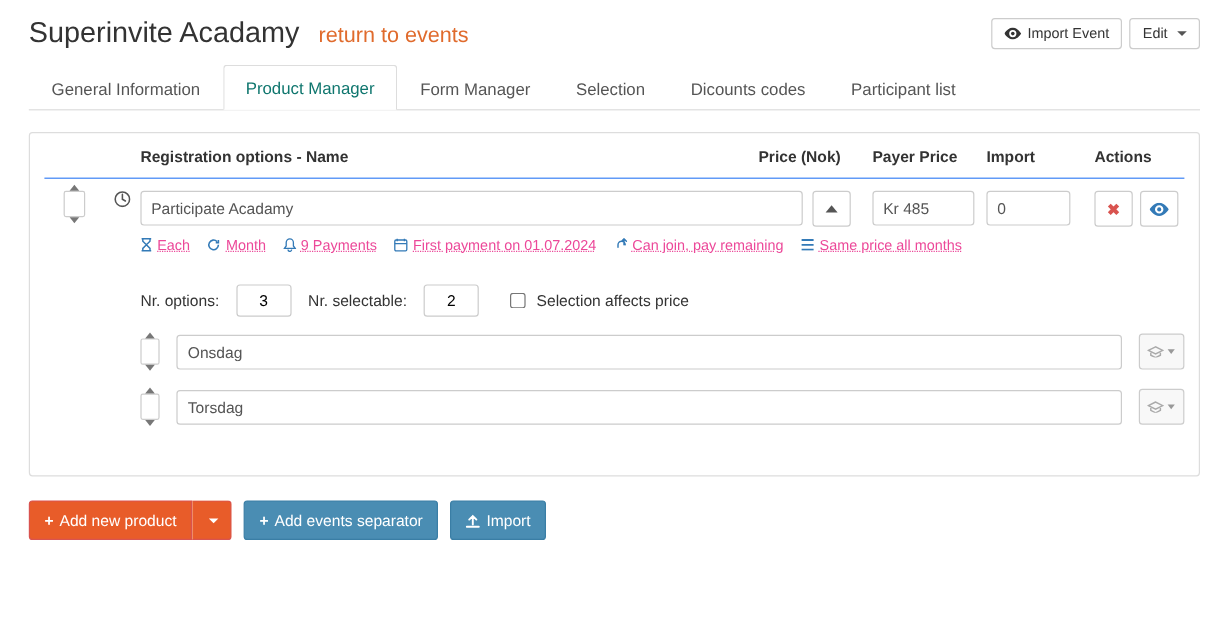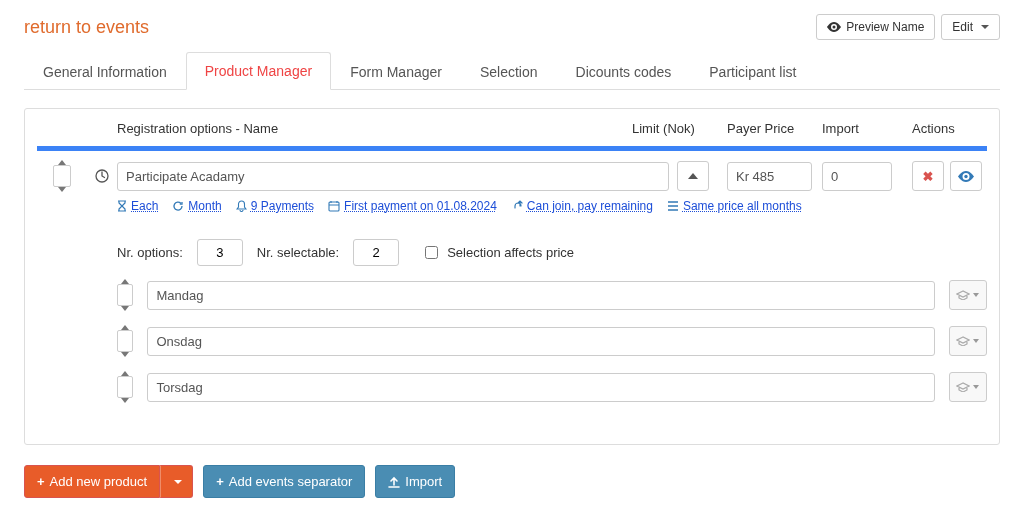--- a/index.html
+++ b/index.html
@@ -15,36 +15,36 @@
   .header { display: flex; align-items: center; justify-content: space-between; margin-bottom: 12px; }
   .header-left { display: flex; align-items: baseline; gap: 16px; }
   .title { font-size: 24px; font-weight: 400; color: #333; }
   .return-link { color: #e06b2d; font-size: 18px; text-decoration: none; }
   .header-right { display: flex; gap: 6px; }
   .btn { display: inline-flex; align-items: center; gap: 5px; border: 1px solid #ccc; background: #fff; color: #333; padding: 5px 10px; font-size: 12px; border-radius: 3px; cursor: pointer; }
   .caret-down { width: 0; height: 0; border-left: 4px solid transparent; border-right: 4px solid transparent; border-top: 4px solid #555; display:inline-block; margin-left:3px; }
 
   .tabs { display: flex; border-bottom: 1px solid #ddd; margin-bottom: 18px; align-items: center; }
   .tab { padding: 10px 18px; color: #555; cursor: pointer; font-size: 14px; border: 1px solid transparent; border-bottom: none; margin-bottom:-1px; }
-  .tab.active { color: #ef4444; border: 1px solid #ddd; border-bottom: 1px solid #fff; border-radius: 3px 3px 0 0; background: #fff; }
+  .tab.active { color: #0f766e; border: 1px solid #ddd; border-bottom: 1px solid #fff; border-radius: 3px 3px 0 0; background: #fff; }
 
   .panel { border: 1px solid #ddd; border-radius: 3px; padding: 12px 12px 26px 12px; margin-bottom: 20px; }
 
-  .columns-header { display: flex; font-weight: normal; padding: 0 0 10px 0; border-bottom: 5px solid #3b82f6; }
+  .columns-header { display: flex; font-weight: bold; padding: 0 0 10px 0; border-bottom: 1px solid #3b82f6; }
   .col-handle { width: 50px; }
   .col-type { width: 30px; }
   .col-name { flex:1; }
   .col-toggle { width: 40px; }
   .col-price { width: 95px; }
   .col-payer { width: 95px; }
   .col-limit { width: 80px; }
   .col-actions { width: 75px; }
   .gap { width: 10px; }
 
-  .product-row { display: flex; align-items: center; padding-top: 10px; }
+  .product-row { display: flex; align-items: flex-start; padding-top: 10px; }
   .drag-handle { width:18px; height:22px; border:1px solid #ccc; border-radius:2px; position:relative; background:#fff; }
   .drag-handle::before, .drag-handle::after { content:""; position:absolute; left:50%; transform:translateX(-50%); width:0; height:0; border-left:4px solid transparent; border-right:4px solid transparent; }
   .drag-handle::before { top:-6px; border-bottom:5px solid #777; }
   .drag-handle::after { bottom:-6px; border-top:5px solid #777; }
   .drag-handle-wrap { width:50px; display:flex; justify-content:center; }
 
   .type-icon-wrap { width:30px; display:flex; justify-content:center; color:#555; }
 
   input[type=text].form-field {
     border:1px solid #ccc; border-radius:3px; padding:6px 8px; font-size:13px; color:#555; width:100%;
@@ -56,21 +56,21 @@
 
   .price-wrap { width:95px; padding-right:10px; }
   .payer-wrap { width:95px; padding-right:10px; }
   .limit-wrap { width:80px; padding-right:10px; }
   .actions-wrap { width:75px; display:flex; gap:6px; }
   .icon-btn { width:32px; height:30px; border:1px solid #ccc; background:#fff; border-radius:3px; display:flex; align-items:center; justify-content:center; cursor:pointer; }
   .icon-btn.delete { color:#d9534f; font-weight:bold; }
   .icon-btn.eye { color:#337ab7; }
 
   .badges-row { display:flex; flex-wrap:wrap; gap:14px; margin:8px 0 0 80px; font-size:12px; }
-  .badge-link { color:#1d4ed8; text-decoration:underline dotted; display:inline-flex; align-items:center; gap:4px; cursor:pointer; }
+  .badge-link { color:#ec4899; text-decoration:underline dotted; display:inline-flex; align-items:center; gap:4px; cursor:pointer; }
   .badge-link svg { flex-shrink:0; }
 
   .options-row { display:flex; align-items:center; gap:14px; margin:26px 0 14px 80px; }
   .options-row label { color:#333; }
   .small-input { width:46px; border:1px solid #ccc; border-radius:3px; padding:5px 6px; text-align:center; font-size:13px; }
   .checkbox-wrap { display:inline-flex; align-items:center; gap:6px; margin-left:8px; }
 
   .sub-options { margin-left: 80px; }
   .sub-row { display:flex; align-items:center; gap:14px; margin-bottom: 16px; }
   .sub-name-input { width:360px; }
@@ -84,29 +84,30 @@
   .btn-blue { border:1px solid #3a7ea5; background:#4a8db3; color:#fff; padding:8px 12px; border-radius:3px; cursor:pointer; display:inline-flex; align-items:center; gap:5px; font-size:13px; }
   .btn-group { display:flex; }
 
   .plus { font-weight:bold; }
 </style>
 </head>
 <body>
 
 <div class="header">
   <div class="header-left">
+    <div class="title">Superinvite Acadamy</div>
     <a href="#" class="return-link">return to events</a>
   </div>
   <div class="header-right">
     <button class="btn">
       <svg width="14" height="10" viewBox="0 0 14 10">
           <path d="M7 0C3 0 0 5 0 5s3 5 7 5 7-5 7-5-3-5-7-5zm0 8a3 3 0 110-6 3 3 0 010 6z" fill="#333"></path>
           <circle cx="7" cy="5" r="1.5" fill="#333"></circle>
         </svg>
-      <span>Preview Name</span>
+      <span>Import Event</span>
     </button>
     <button class="btn">
       <span>Edit</span>
       <span class="caret-down"></span>
     </button>
   </div>
 </div>
 
 <div class="tabs">
   <div class="tab">General Information</div>
@@ -118,21 +119,21 @@
 </div>
 
 <div class="panel">
 
   <div class="columns-header">
     <div class="col-handle"></div>
     <div class="col-type"></div>
     <div class="col-name">Registration options - Name</div>
     <div class="col-toggle"></div>
     <div class="gap"></div>
-    <div class="col-price">Limit (Nok)</div>
+    <div class="col-price">Price (Nok)</div>
     <div class="col-payer">Payer Price</div>
     <div class="col-limit">Import</div>
     <div class="gap"></div>
     <div class="col-actions">Actions</div>
   </div>
 
   <div class="product-row">
     <div class="drag-handle-wrap">
       <div class="drag-handle"></div>
     </div>
@@ -188,21 +189,21 @@
       <svg width="11" height="12" viewBox="0 0 11 12">
           <path d="M5.5 1a3 3 0 013 3v3l1.5 2h-9L2.5 7V4a3 3 0 013-3zM4 10a1.5 1.5 0 003 0" stroke="#337ab7" stroke-width="1.1" fill="none"></path>
         </svg>
       <span>9 Payments</span>
     </span>
     <span class="badge-link">
       <svg width="12" height="12" viewBox="0 0 12 12">
           <rect x="1" y="2" width="10" height="9" rx="1" stroke="#337ab7" stroke-width="1.1" fill="none"></rect>
           <path d="M1 5h10M3 1v2M9 1v2" stroke="#337ab7" stroke-width="1.1"></path>
         </svg>
-      <span>First payment on 01.08.2024</span>
+      <span>First payment on 01.07.2024</span>
     </span>
     <span class="badge-link">
       <svg width="12" height="12" viewBox="0 0 12 12">
           <path d="M4 8V6a3 3 0 016 0M7 3l2-2 2 2M9 1v5" stroke="#337ab7" stroke-width="1.2" fill="none" stroke-linecap="round"></path>
         </svg>
       <span>Can join, pay remaining</span>
     </span>
     <span class="badge-link">
       <svg width="12" height="10" viewBox="0 0 12 10">
           <path d="M1 1h10M1 5h10M1 9h10" stroke="#337ab7" stroke-width="1.5"></path>
@@ -216,30 +217,20 @@
     <input type="text" class="small-input" value="3" style="">
     <label>Nr. selectable:</label>
     <input type="text" class="small-input" value="2" style="">
     <span class="checkbox-wrap">
       <input type="checkbox" style="">
       <span>Selection affects price</span>
     </span>
   </div>
 
   <div class="sub-options">
-    <div class="sub-row">
-      <div class="drag-handle"></div>
-      <input type="text" class="form-field sub-name-input" value="Mandag" style="">
-      <div class="sub-action-btn">
-        <svg width="14" height="10" viewBox="0 0 14 10">
-            <path d="M7 1L1 4l6 3 6-3-6-3zM3 6v2l4 2 4-2V6" stroke="#aaa" stroke-width="1.2" fill="none"></path>
-          </svg>
-        <span class="mini-caret"></span>
-      </div>
-    </div>
     <div class="sub-row">
       <div class="drag-handle"></div>
       <input type="text" class="form-field sub-name-input" value="Onsdag" style="">
       <div class="sub-action-btn">
         <svg width="14" height="10" viewBox="0 0 14 10">
             <path d="M7 1L1 4l6 3 6-3-6-3zM3 6v2l4 2 4-2V6" stroke="#aaa" stroke-width="1.2" fill="none"></path>
           </svg>
         <span class="mini-caret"></span>
       </div>
     </div>

